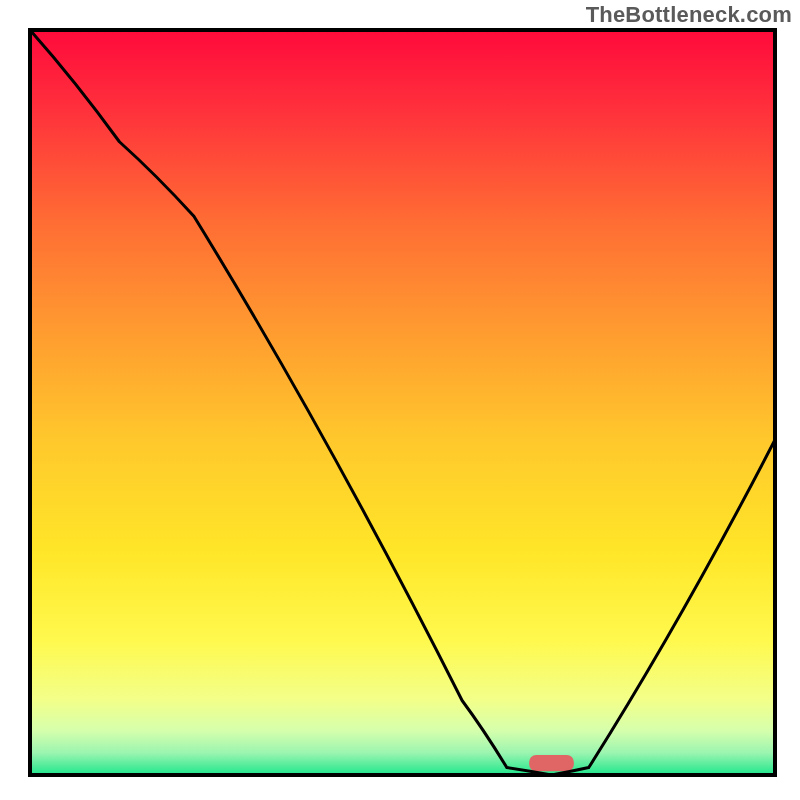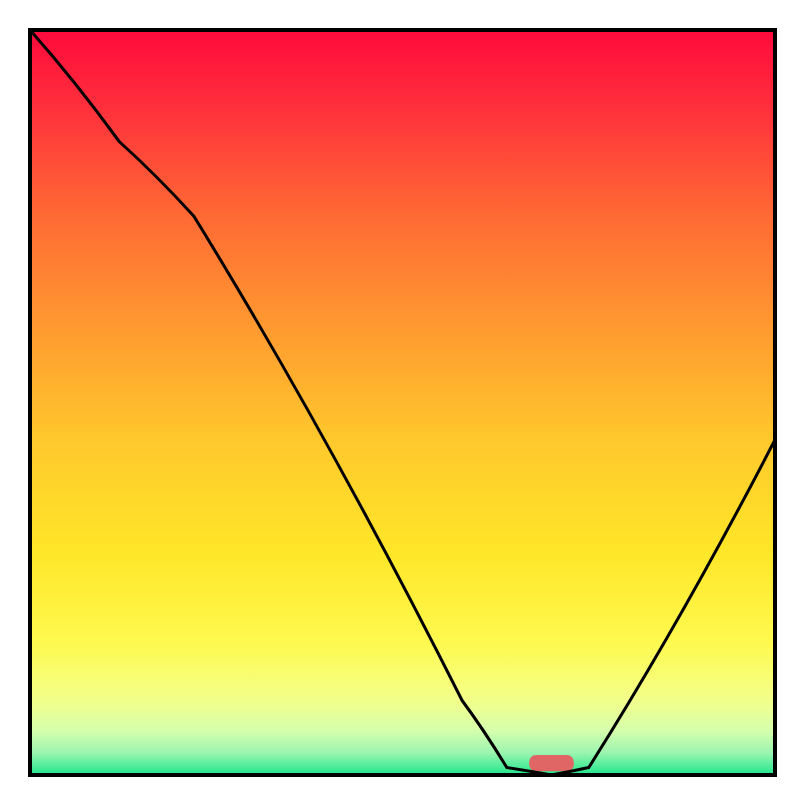--- a/index.html
+++ b/index.html
@@ -26,20 +26,21 @@
   }
   svg.chart {
     position: absolute;
     left: 0;
     top: 0;
   }
 </style>
 </head>
 <body>
 <div class="container">
+  <div class="watermark">TheBottleneck.com</div>
   <svg class="chart" width="800" height="800" viewBox="0 0 800 800">
     <defs>
       <linearGradient id="bg-grad" x1="0" y1="0" x2="0" y2="1">
           <stop offset="0%" stop-color="#ff0a3b"></stop>
           <stop offset="10%" stop-color="#ff2e3c"></stop>
           <stop offset="25%" stop-color="#ff6a34"></stop>
           <stop offset="40%" stop-color="#ff9a30"></stop>
           <stop offset="55.00000000000001%" stop-color="#ffc82c"></stop>
           <stop offset="70%" stop-color="#ffe628"></stop>
           <stop offset="82%" stop-color="#fff94e"></stop>

